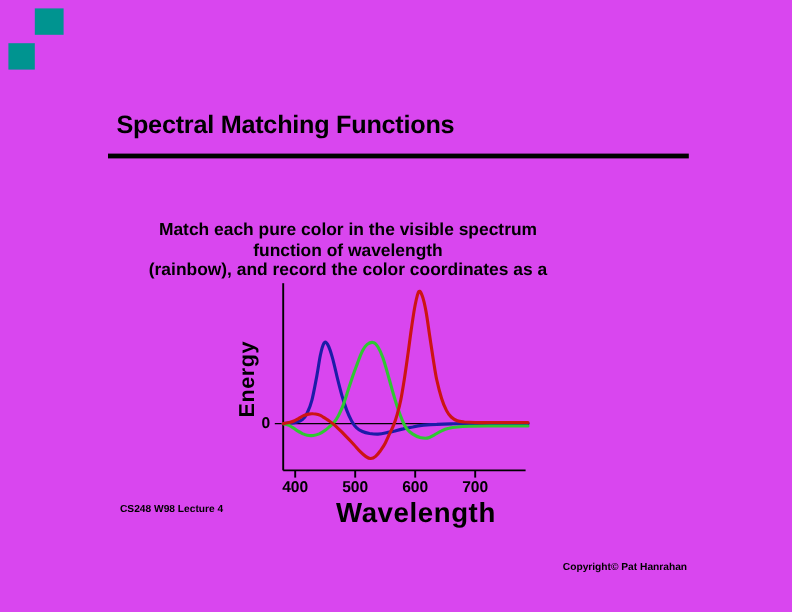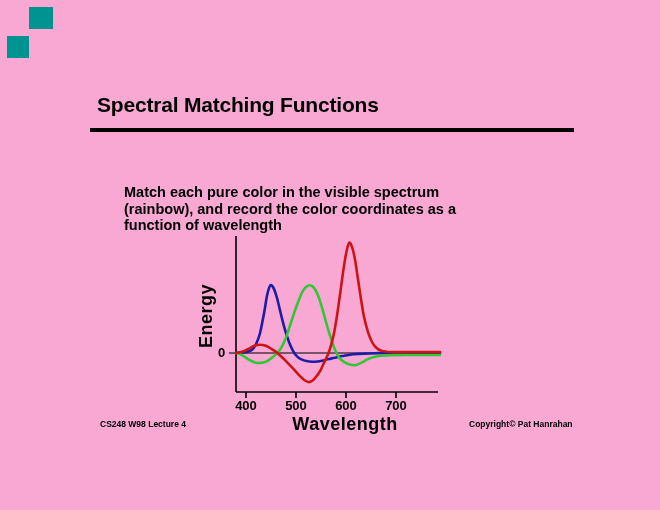--- a/index.html
+++ b/index.html
@@ -1,62 +1,62 @@
 <!DOCTYPE html>
 <html><head>
 <meta charset="utf-8">
 <style>
   html,body{margin:0;padding:0;background:#fff;}
   .slide{
-    position:relative;width:660px;height:510px;background:#f9a8d4;
+    position:relative;width:660px;height:510px;background:#d946ef;
     font-family:"Liberation Sans",sans-serif;color:#000;overflow:hidden;
   }
   .decor{position:absolute;}
   .title{
     position:absolute;left:97px;top:93px;font-size:21px;font-weight:bold;
     letter-spacing:-0.2px;white-space:nowrap;
   }
   .rule{position:absolute;left:90px;top:128px;width:484px;height:4px;background:#000;}
   .subtitle{
     position:absolute;left:97px;top:152px;font-size:14.5px;font-weight:bold;white-space:nowrap;
   }
   .body-text{
     position:absolute;left:124px;top:184px;font-size:14.5px;font-weight:bold;line-height:16.5px;
   }
-  .body-text div{white-space:nowrap;}
+  .body-text div{white-space:nowrap;text-align:center;}
   .chart-svg{position:absolute;left:0;top:0;}
   .ylabel{
     position:absolute;left:206px;top:316px;transform:translate(-50%,-50%) rotate(-90deg);
     font-size:18px;font-weight:bold;white-space:nowrap;letter-spacing:0.5px;
   }
   .zero-label{position:absolute;left:218px;top:345px;font-size:13px;font-weight:bold;}
   .xlabel{
     position:absolute;left:280px;top:414px;width:130px;text-align:center;
-    font-size:18px;font-weight:bold;letter-spacing:0.5px;
+    font-size:23px;font-weight:bold;letter-spacing:0.5px;
   }
   .footer{position:absolute;top:419px;font-size:8.5px;font-weight:bold;white-space:nowrap;}
   .footer-left{left:100px;}
-  .footer-right{left:469px;}
+  .footer-right{left:469px;margin-top:48px;}
 </style>
 </head>
 <body>
 
 <div class="slide">
 
   <div class="decor" style="left: 29px; top: 7px; width: 24px; height: 22px; background: rgb(0, 148, 144);"></div>
   <div class="decor" style="left: 7px; top: 36px; width: 22px; height: 22px; background: rgb(0, 148, 144);"></div>
 
   <div class="title">Spectral Matching Functions</div>
   <div class="rule"></div>
 
 
   <div class="body-text">
     <div>Match each pure color in the visible spectrum</div>
+    <div>function of wavelength</div>
     <div>(rainbow), and record the color coordinates as a</div>
-    <div>function of wavelength</div>
   </div>
 
   <svg class="chart-svg" width="660" height="510" viewBox="0 0 660 510">
     <g>
       <path d="M236,236 L236,392" stroke="#000" stroke-width="1.6" fill="none"></path>
       <path d="M236,392 L438,392" stroke="#000" stroke-width="1.6" fill="none"></path>
       <path d="M229,353 L441,353" stroke="#000" stroke-width="1.2" fill="none"></path>
       <g>
           <path d="M246,392 L246,398" stroke="#000" stroke-width="1.6"></path>
           <path d="M296,392 L296,398" stroke="#000" stroke-width="1.6"></path>

